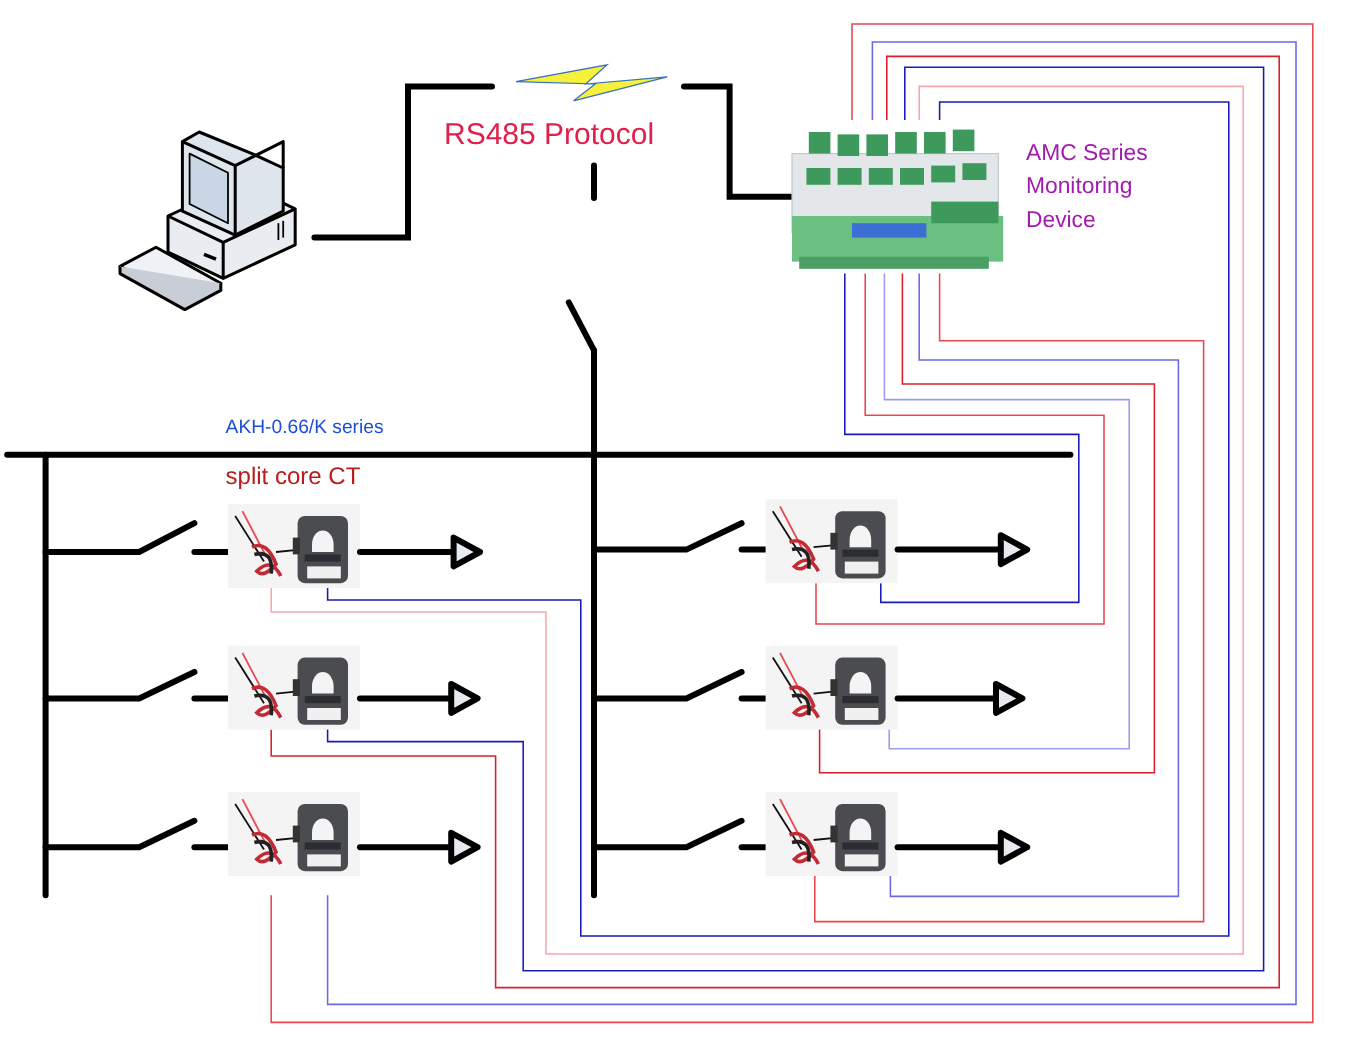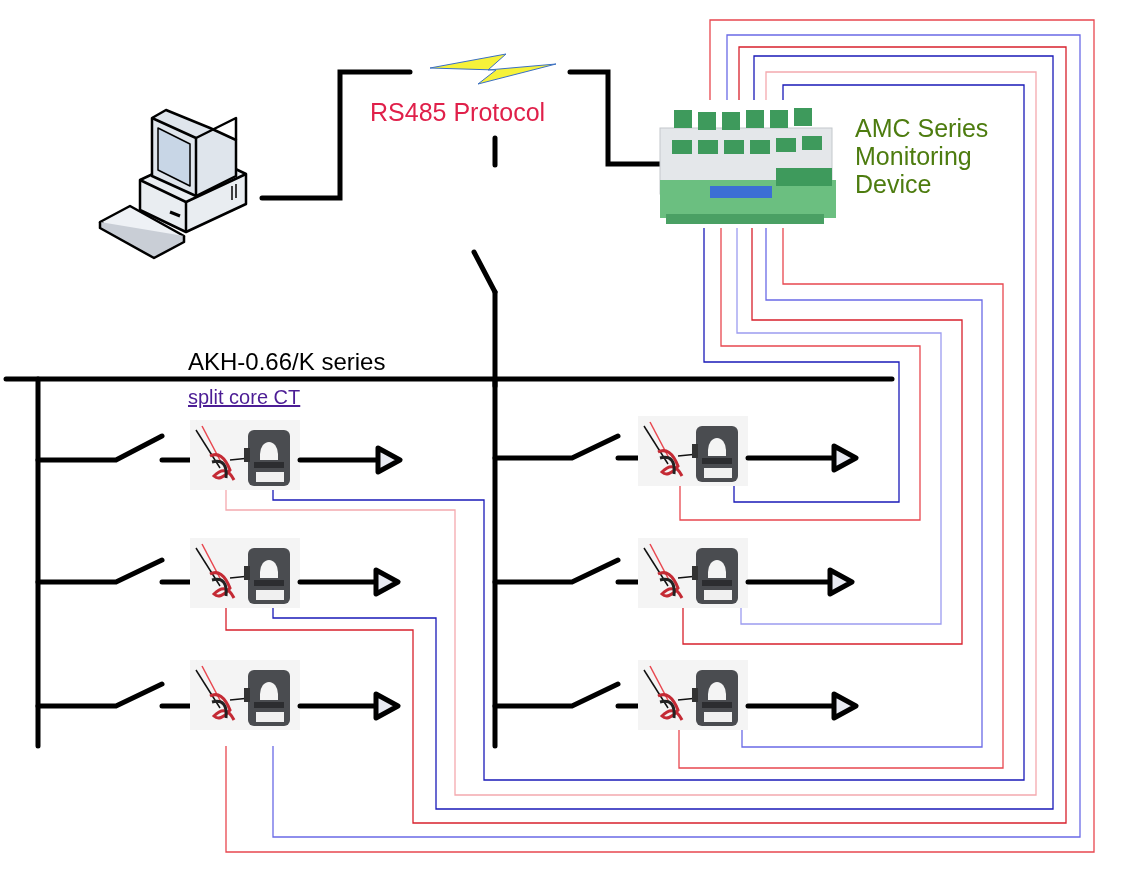--- a/index.html
+++ b/index.html
@@ -1,22 +1,22 @@
 <!DOCTYPE html>
 <html><head>
   <meta charset="utf-8">
   <style>
     html, body { margin: 0; padding: 0; background: #ffffff; }
     body { width: 1140px; height: 876px; position: relative; overflow: hidden; font-family: "Liberation Sans", sans-serif; }
     #diagram { position: absolute; left: 0; top: 0; width: 1140px; height: 876px; }
     .lbl { position: absolute; font-family: "Liberation Sans", sans-serif; white-space: nowrap; }
     .lbl-protocol { left: 370px; top: 98px; font-size: 25px; }
-    .lbl-device { left: 855px; top: 114px; font-size: 25px; line-height: 28px; color: #4d7c0f; }
-    .lbl-ct1 { left: 188px; top: 348px; font-size: 24px; color: #000000; }
-    .lbl-ct2 { left: 188px; top: 386px; font-size: 20px; color: #4c1d95; text-decoration: underline; }
+    .lbl-device { left: 855px; top: 114px; font-size: 19px; line-height: 28px; color: #a21caf; }
+    .lbl-ct1 { left: 188px; top: 348px; font-size: 16px; color: #1d4ed8; }
+    .lbl-ct2 { left: 188px; top: 386px; font-size: 20px; color: #b91c1c; }
     .blk { stroke: #000; stroke-width: 5; stroke-linecap: round; fill: none; }
     .wire { fill: none; stroke-width: 1.3; }
   </style>
 </head>
 <body>
 
 <svg id="diagram" xmlns="http://www.w3.org/2000/svg" viewBox="0 0 1140 876">
   <defs>
     <g id="ct-unit">
       <rect x="0" y="0" width="110" height="70" fill="#f4f4f4"></rect>

